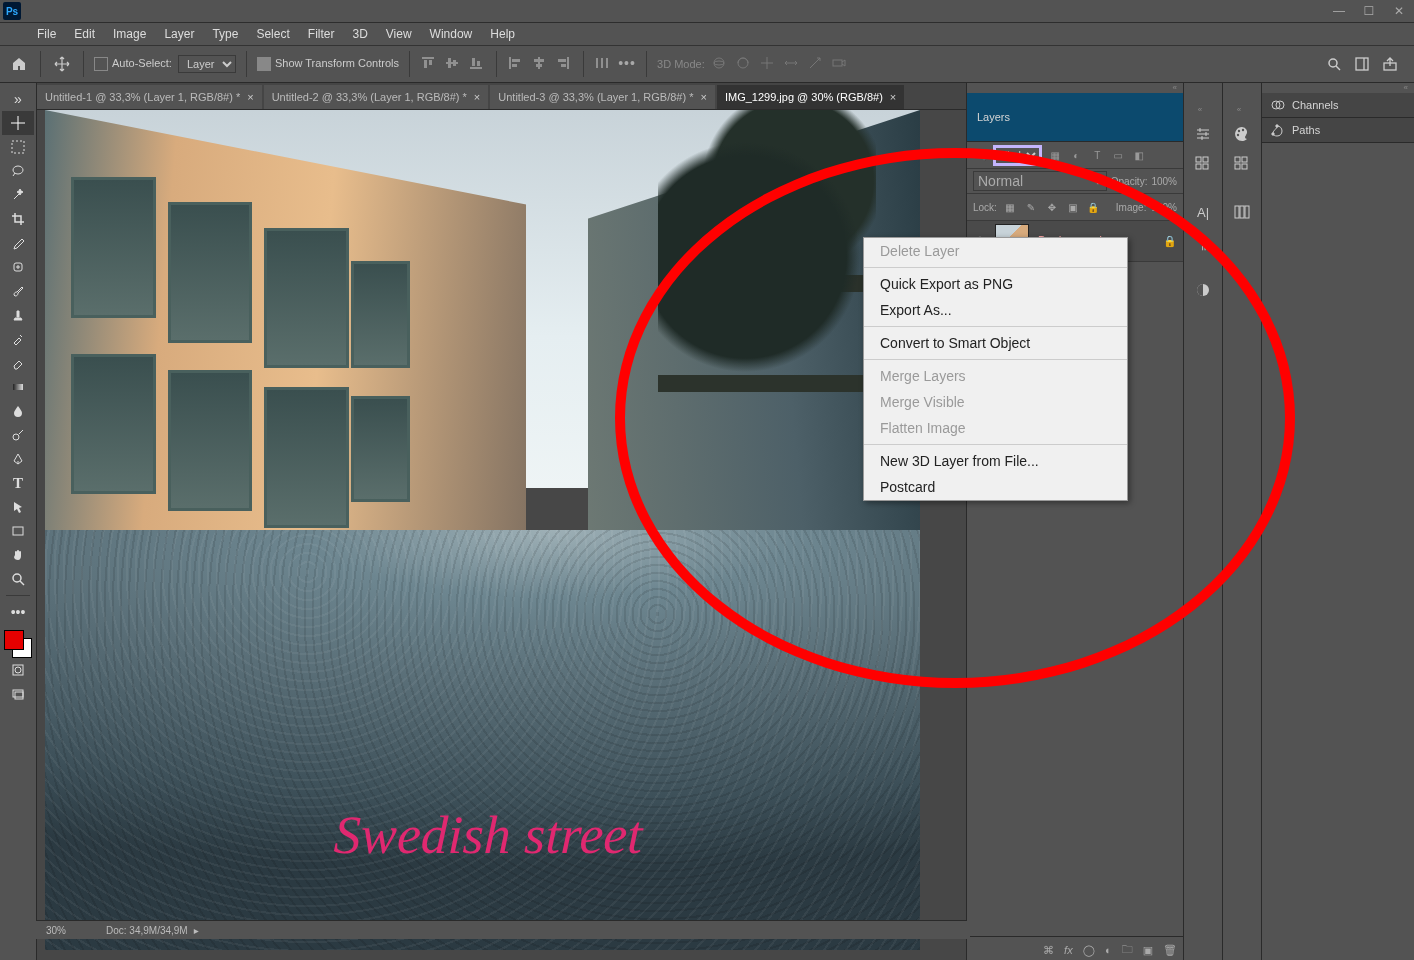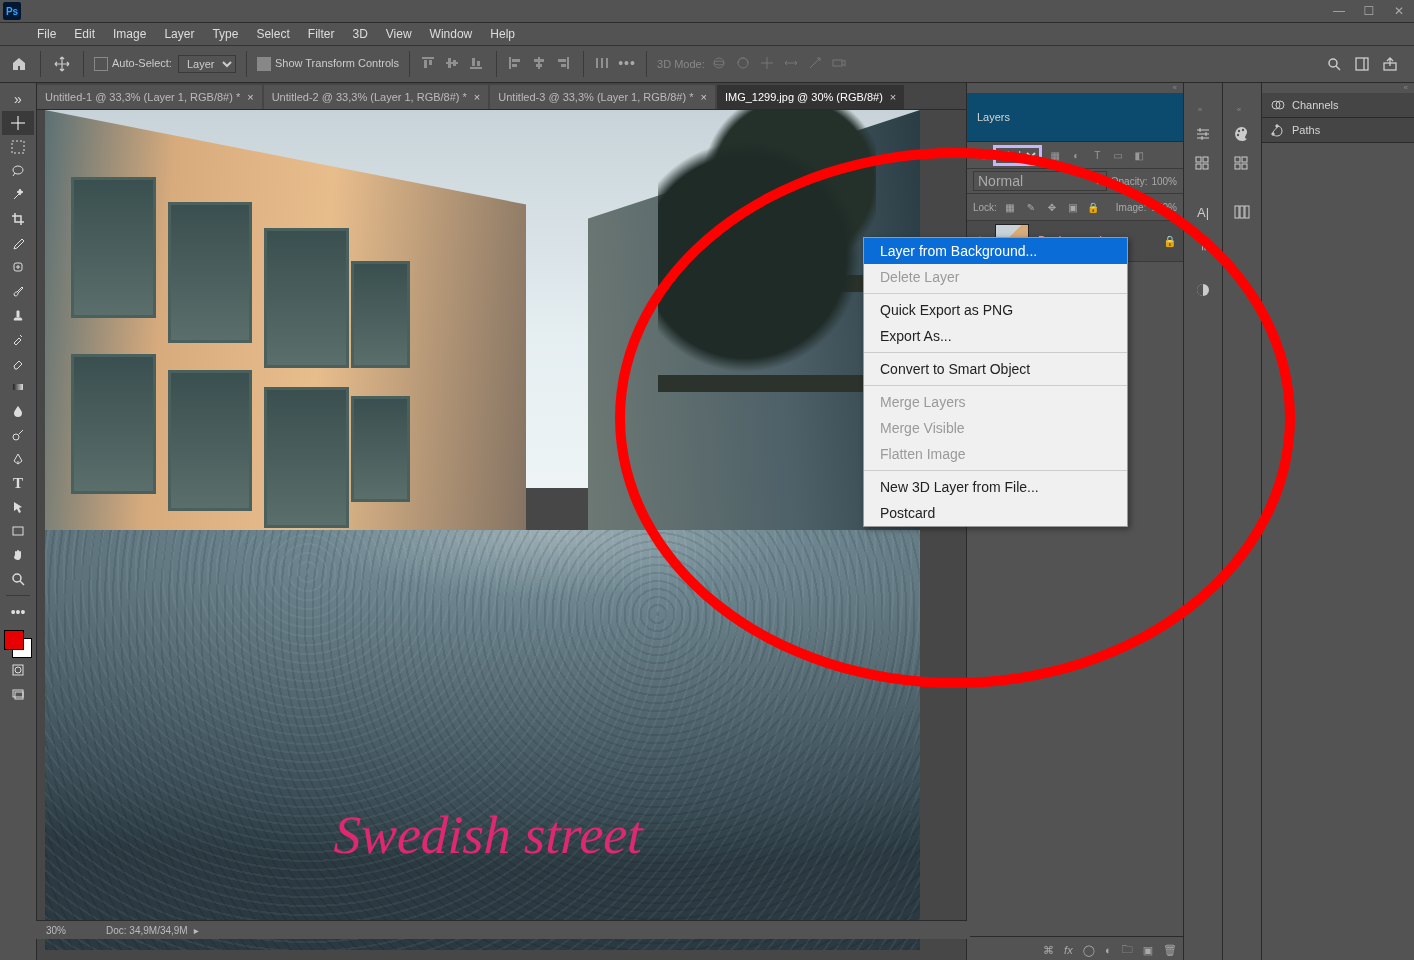--- a/index.html
+++ b/index.html
@@ -519,21 +519,20 @@
           <path d="M3 12c0-5 4-4 4-8 3 0 5 2 5 5s-2 5-5 5c-2 0-4-1-4-2z"></path>
           <circle cx="3" cy="12" r="1.2" fill="#ccc"></circle>
           <circle cx="7" cy="4" r="1.2" fill="#ccc"></circle>
         </svg>
       <span>Paths</span>
     </div>
   </div>
 </div>
 
 <div class="ctxmenu">
-  <div class="mi hl">Layer from Background...</div>
   <div class="mi dis">Delete Layer</div>
   <hr>
   <div class="mi">Quick Export as PNG</div>
   <div class="mi">Export As...</div>
   <hr>
   <div class="mi">Convert to Smart Object</div>
   <hr>
   <div class="mi dis">Merge Layers</div>
   <div class="mi dis">Merge Visible</div>
   <div class="mi dis">Flatten Image</div>

